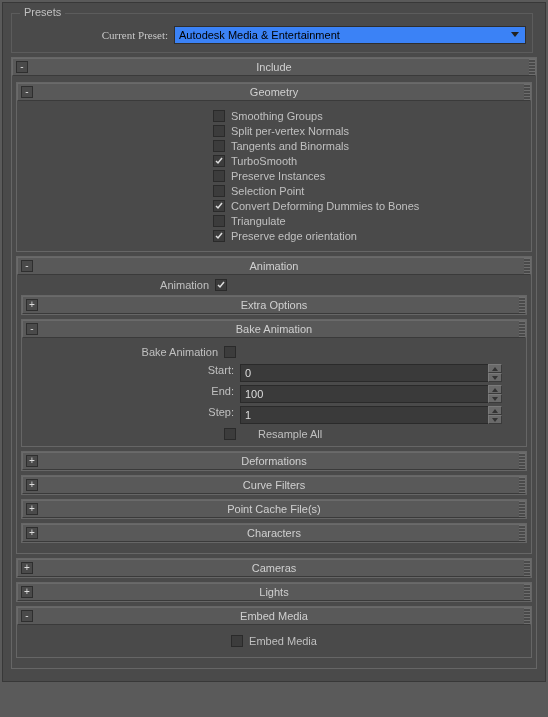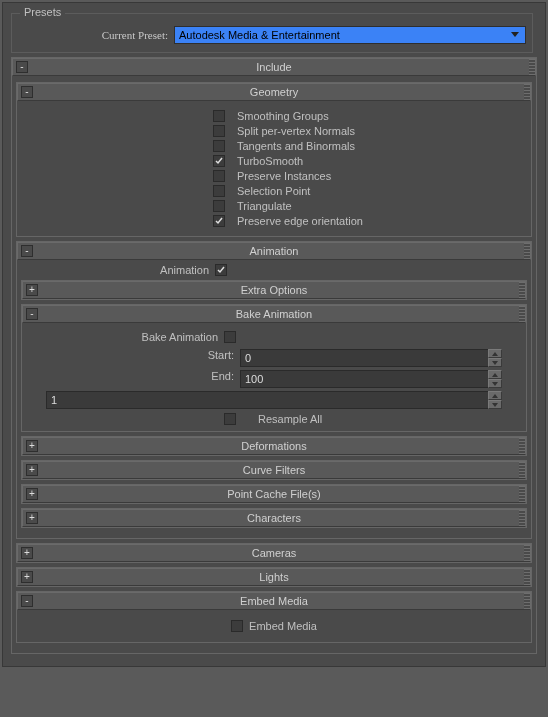--- a/index.html
+++ b/index.html
@@ -116,21 +116,21 @@
   }
   .rollup-body {
     padding: 6px 8px;
   }
   .rollup-body.nested {
     padding: 2px 4px 6px 4px;
   }
   .check-row {
     display: flex;
     align-items: center;
-    gap: 12px;
+    gap: 6px;
     margin: 3px 0;
   }
   .check-row.indent { padding-left: 188px; }
   .checkbox {
     width: 12px;
     height: 12px;
     background: #3c3c3c;
     border: 1px solid #2a2a2a;
     display: inline-flex;
     align-items: center;
@@ -260,20 +260,28 @@
             </div>
           <div class="check-row indent">
               <span class="checkbox"></span>
               <span class="check-label">Preserve Instances</span>
             </div>
           <div class="check-row indent">
               <span class="checkbox"></span>
               <span class="check-label">Selection Point</span>
             </div>
           <div class="check-row indent">
+              <span class="checkbox checked">
+                <svg width="8" height="8">
+                  <path d="M1 4 L3 6 L7 1" stroke="#ddd" stroke-width="1.5" fill="none"></path>
+                </svg>
+              </span>
+              <span class="check-label">Convert Deforming Dummies to Bones</span>
+            </div>
+          <div class="check-row indent">
               <span class="checkbox"></span>
               <span class="check-label">Triangulate</span>
             </div>
           <div class="check-row indent">
               <span class="checkbox checked">
                 <svg width="8" height="8">
                   <path d="M1 4 L3 6 L7 1" stroke="#ddd" stroke-width="1.5" fill="none"></path>
                 </svg>
               </span>
               <span class="check-label">Preserve edge orientation</span>
@@ -344,20 +352,21 @@
                       </div>
                     <div class="spin-btn">
                         <svg width="6" height="4">
                           <polygon points="0,0 6,0 3,4" fill="#333"></polygon>
                         </svg>
                       </div>
                   </div>
                 </div>
               </div>
               <div class="form-row">
+                <div class="form-label">Step:</div>
                 <div class="spinner">
                   <input class="spinner-input" value="1" style="">
                   <div class="spinner-btns">
                     <div class="spin-btn">
                         <svg width="6" height="4">
                           <polygon points="0,4 6,4 3,0" fill="#333"></polygon>
                         </svg>
                       </div>
                     <div class="spin-btn">
                         <svg width="6" height="4">

